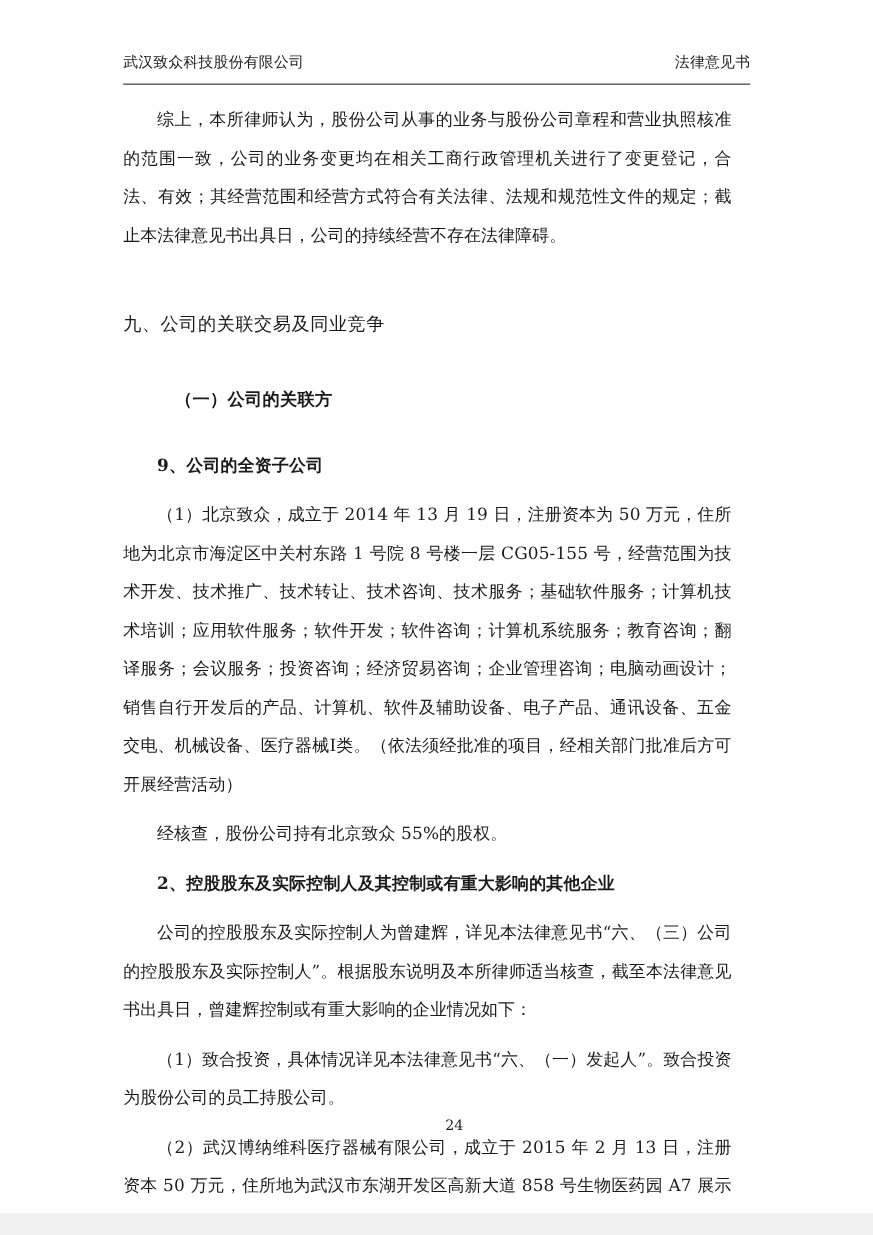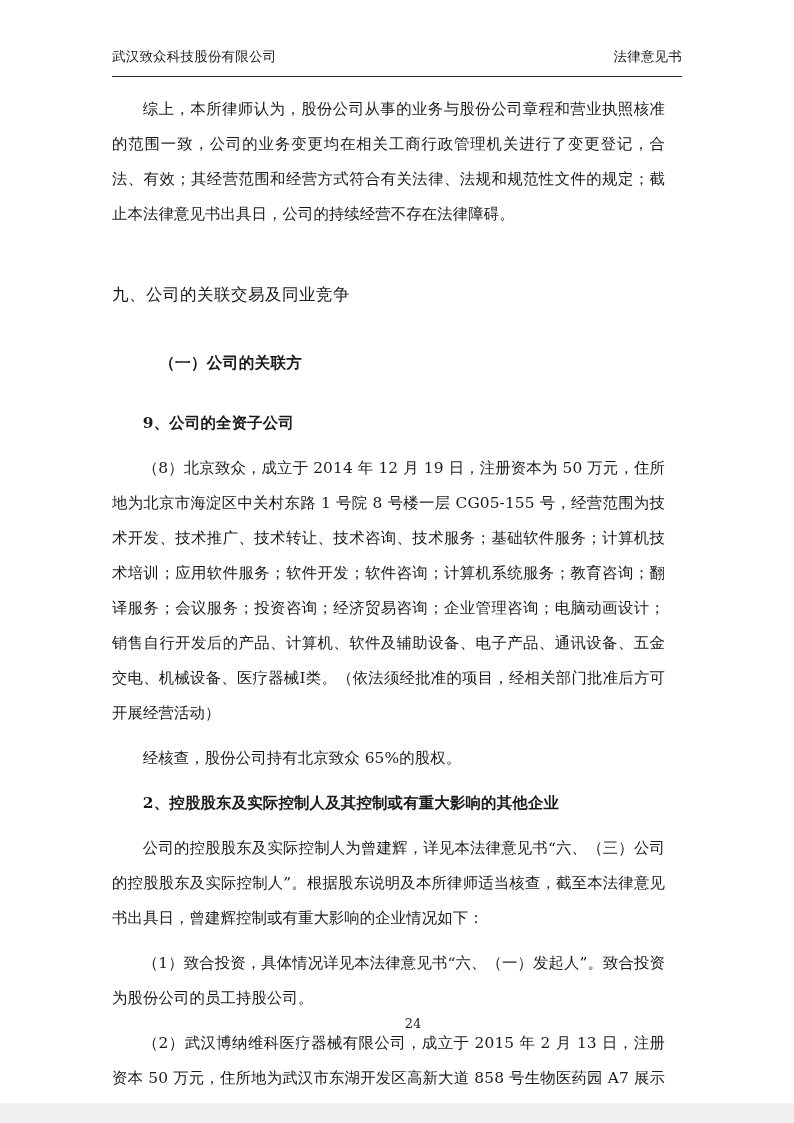--- a/index.html
+++ b/index.html
@@ -113,25 +113,25 @@
     <div class="gap-md"></div>
 
     <h3 class="sub-title">（一）公司的关联方</h3>
 
     <div class="gap-sm"></div>
 
     <h4 class="sub-sub-title">9、公司的全资子公司</h4>
 
     <div class="gap-sm"></div>
 
-    <p class="body-par">（8）北京致众，成立于 2014 年 12 月 19 日，注册资本为 50 万元，住所地为北京市海淀区中关村东路 1 号院 8 号楼一层 CG05-155 号，经营范围为技术开发、技术推广、技术转让、技术咨询、技术服务；基础软件服务；计算机技术培训；应用软件服务；软件开发；软件咨询；计算机系统服务；教育咨询；翻译服务；会议服务；投资咨询；经济贸易咨询；企业管理咨询；电脑动画设计；销售自行开发后的产品、计算机、软件及辅助设备、电子产品、通讯设备、五金交电、机械设备、医疗器械Ⅰ类。（依法须经批准的项目，经相关部门批准后方可开展经营活动）</p>
+    <p class="body-par">（1）北京致众，成立于 2014 年 13 月 19 日，注册资本为 50 万元，住所地为北京市海淀区中关村东路 1 号院 8 号楼一层 CG05-155 号，经营范围为技术开发、技术推广、技术转让、技术咨询、技术服务；基础软件服务；计算机技术培训；应用软件服务；软件开发；软件咨询；计算机系统服务；教育咨询；翻译服务；会议服务；投资咨询；经济贸易咨询；企业管理咨询；电脑动画设计；销售自行开发后的产品、计算机、软件及辅助设备、电子产品、通讯设备、五金交电、机械设备、医疗器械Ⅰ类。（依法须经批准的项目，经相关部门批准后方可开展经营活动）</p>
 
     <div class="gap-sm"></div>
 
-    <p class="body-par">经核查，股份公司持有北京致众 65%的股权。</p>
+    <p class="body-par">经核查，股份公司持有北京致众 55%的股权。</p>
 
     <div class="gap-sm"></div>
 
     <h4 class="sub-sub-title">2、控股股东及实际控制人及其控制或有重大影响的其他企业</h4>
 
     <div class="gap-sm"></div>
 
     <p class="body-par">公司的控股股东及实际控制人为曾建辉，详见本法律意见书“六、（三）公司的控股股东及实际控制人”。根据股东说明及本所律师适当核查，截至本法律意见书出具日，曾建辉控制或有重大影响的企业情况如下：</p>
 
     <div class="gap-sm"></div>

